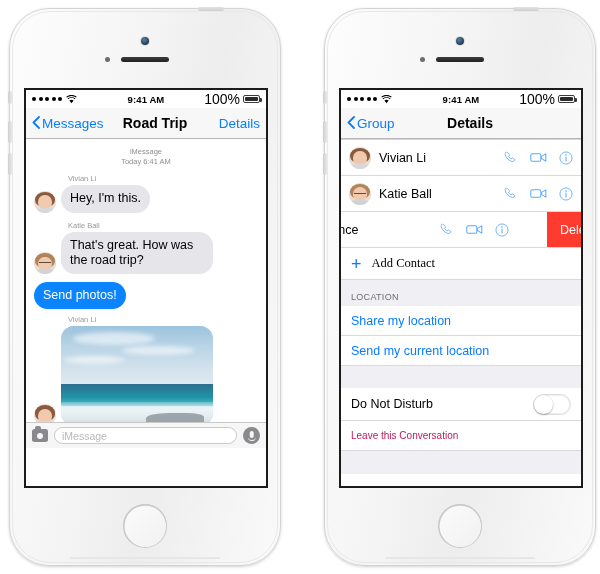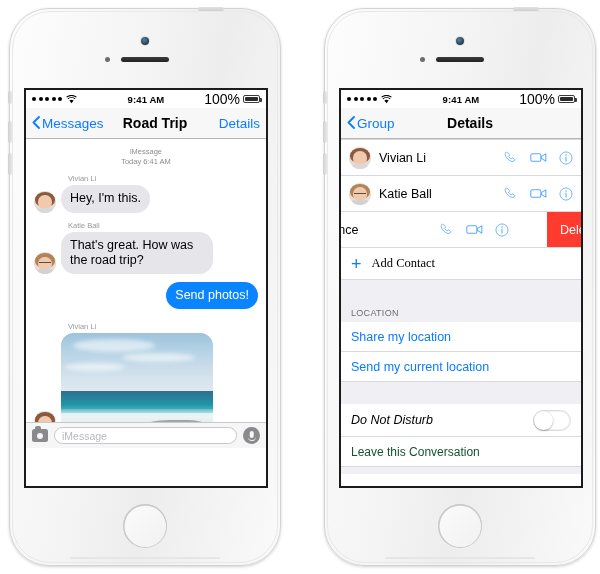--- a/index.html
+++ b/index.html
@@ -118,21 +118,21 @@
 
   
   .convo{
     height:309px; background:#fff; position:relative; overflow:hidden;
     padding:6px 8px 0 8px;
   }
   .meta{ text-align:center; color:#8e8e93; font-size:7.5px; line-height:1.35; margin:2px 0 7px; }
   .meta b{ font-weight:normal; display:block; }
   .sender{ font-size:7.5px; color:#9a9a9a; margin:0 0 2px 34px; }
   .row{ display:flex; align-items:flex-end; margin-bottom:8px; }
-  .row.out{ justify-content:flex-end; margin-bottom:13px; }
+  .row.out{ margin-bottom:6px; }
   .avatar{
     width:22px;height:22px;border-radius:50%;flex:0 0 22px;margin-right:5px;
     overflow:hidden; position:relative; background:#e8dcd3;
   }
   .bubble{
     position:relative; max-width:152px; padding:6px 9px; border-radius:14px;
     font-size:12.5px; line-height:1.22; color:#000; background:#e5e5ea;
   }
   .bubble.out{ background:#0a84ff; color:#fff; }
   .bubble:after{
@@ -184,34 +184,34 @@
   .cell.swiped{ padding-left:0; }
   .cell.swiped .nm{ margin-left:-16px; }
   .del{
     position:absolute; top:0; right:-28px; width:62px; height:100%;
     background:#ff3b30; color:#fff; font-size:12.5px;
     display:flex; align-items:center; justify-content:center;
   }
   .addrow{ background:#fff; height:32px; display:flex; align-items:center; padding:0 10px; border-bottom:1px solid #d9d9dd; }
   .plus{ color:#0a7cff; font-size:18px; line-height:1; margin-right:10px; font-weight:300; }
   .addrow .lbl{ font-size:12.5px; color:#000;font-family:Liberation Serif, serif; }
-  .secthead{ height:42px; display:flex; align-items:flex-end; padding:0 10px 4px; font-size:9px; color:#6d6d72; letter-spacing:.3px; }
+  .secthead{ height:26px; display:flex; align-items:flex-end; padding:0 10px 4px; font-size:9px; color:#6d6d72; letter-spacing:.3px; }
   .linkcell{ background:#fff; height:30px; display:flex; align-items:center; padding:0 10px; border-bottom:1px solid #d9d9dd; font-size:12.5px; color:#0a7cff; }
   .gap{ height:22px; }
-  .togglecell{ background:#fff; height:33px; display:flex; align-items:center; padding:0 10px; border-bottom:1px solid #d9d9dd;font-style:italic; }
+  .togglecell{ background:#fff; height:33px; display:flex; align-items:center; padding:0 10px; border-bottom:1px solid #d9d9dd; }
   .togglecell .lbl{ font-size:12.5px; color:#000; }
   .switch{
     margin-left:auto; width:38px;height:21px;border-radius:11px;background:#fff;
     border:1px solid #dcdcdc; position:relative; box-shadow:inset 0 0 0 1px #f0f0f0;
   }
   .switch i{
     position:absolute; top:0px; left:0px; width:19px;height:19px;border-radius:50%;
     background:#fff; box-shadow:0 1px 2px rgba(0,0,0,.28), 0 0 0 .5px rgba(0,0,0,.06);
   }
-  .leavecell{ background:#fff; height:30px; display:flex; align-items:center; padding:0 10px; border-bottom:1px solid #d9d9dd; font-size:12px; color:#14532d; }
+  .leavecell{ background:#fff; height:30px; display:flex; align-items:center; padding:0 10px; border-bottom:1px solid #d9d9dd; font-size:10px; color:#be185d; }
   .topsep{ height:1px; background:#d9d9dd; }
 
   
   .face{ position:absolute; inset:0; }
   .face .hair{ position:absolute; left:1px; right:1px; top:1px; height:70%; border-radius:50% 50% 45% 45%; }
   .face .skin{ position:absolute; left:20%; right:20%; top:22%; height:62%; border-radius:50% 50% 48% 48%; background:#f1c9ae; }
   .face .bod{ position:absolute; left:10%; right:10%; bottom:0; height:22%; border-radius:40% 40% 0 0; }
   .face .glass{ position:absolute; left:22%; right:22%; top:46%; height:16%; border-top:1.2px solid #5a4a40; }
 </style>
 </head>

